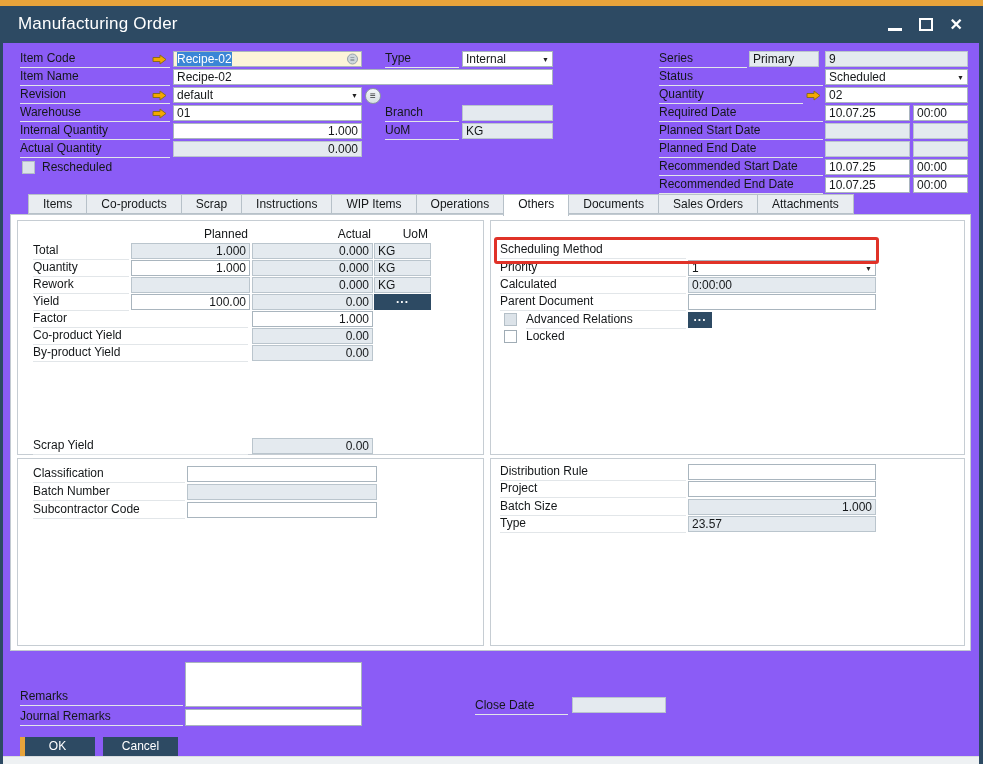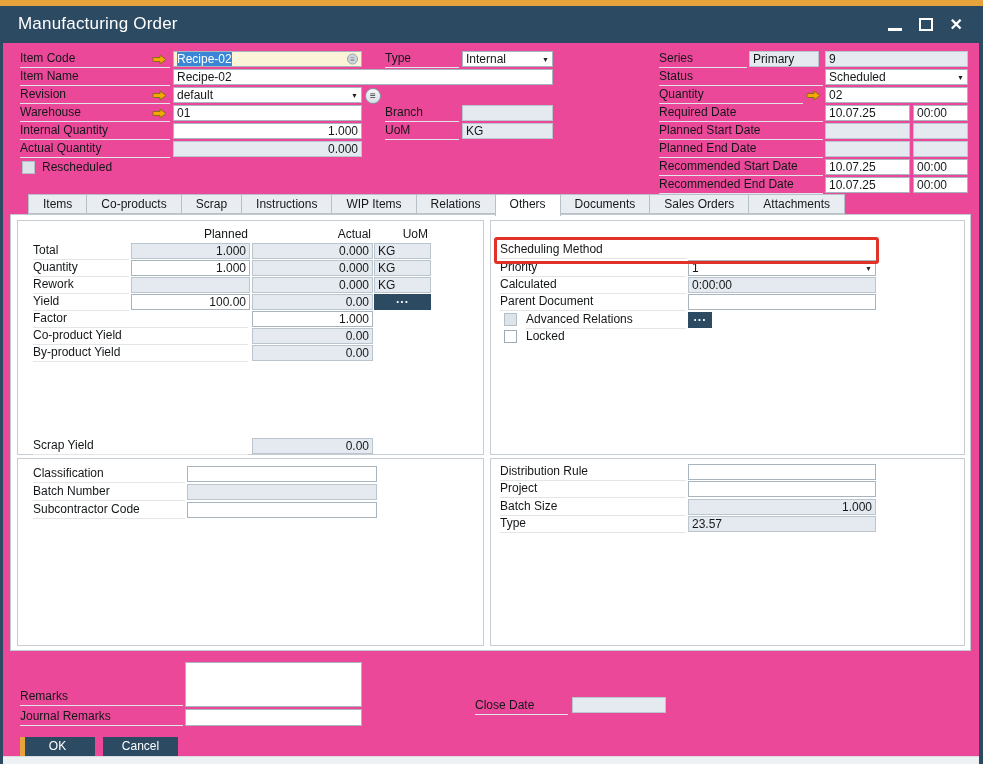--- a/index.html
+++ b/index.html
@@ -1,18 +1,18 @@
 <!DOCTYPE html>
 <html><head>
 <meta charset="utf-8">
 <style>
   * { margin:0; padding:0; box-sizing:border-box; }
   html,body { background:#ffffff; }
   body { font-family:"Liberation Sans", sans-serif; font-size:12px; color:#15181a; }
-  .window { position:relative; width:983px; height:764px; background:#ec4899; overflow:hidden; }
+  .window { position:relative; width:983px; height:764px; background:#8b5cf6; overflow:hidden; }
 
   
   .goldbar   { position:absolute; left:0; top:0; width:100%; height:6px; background:#e7a33b; z-index:6; }
   .titlebar  { position:absolute; left:0; top:6px; width:100%; height:37px; background:#2d4a63; z-index:5; }
   .title     { position:absolute; left:18px; top:8px; color:#fff; font-size:17px; letter-spacing:.2px; }
   .side-l    { position:absolute; left:0; top:43px; bottom:0; width:3px; background:#2d4a63; }
   .side-r    { position:absolute; right:0; top:43px; bottom:0; width:4px; background:#2d4a63; }
   .bottomstrip { position:absolute; left:3px; right:4px; bottom:0; height:8px; background:#eef1f3; border-top:1px solid #d9dde0; }
   .win-controls { position:absolute; right:20px; top:6px; height:37px; display:flex; align-items:center; gap:17px; z-index:7; }
   .wc { cursor:pointer; display:flex; align-items:center; justify-content:center; }
@@ -159,21 +159,21 @@
   <div class="lb" style="left:659px;top:177px;width:164px">Recommended End Date</div>
   <div class="f" style="left:825px;top:177px;width:85px">10.07.25</div>
   <div class="f" style="left:913px;top:177px;width:55px">00:00</div>
 
   <div class="tabstrip">
       <div class="tab">Items</div>
       <div class="tab">Co-products</div>
       <div class="tab">Scrap</div>
       <div class="tab">Instructions</div>
       <div class="tab">WIP Items</div>
-      <div class="tab">Relations</div>
+      <div class="tab">Operations</div>
       <div class="tab active">Others</div>
       <div class="tab">Documents</div>
       <div class="tab">Sales Orders</div>
       <div class="tab">Attachments</div>
     </div>
   <div class="tabpanel"></div>
 
   <div class="gbox" style="left:17px;top:220px;width:467px;height:235px"></div>
   <div class="colh" style="left:131px;top:227px;width:117px;text-align:right">Planned</div>
   <div class="colh" style="left:252px;top:227px;width:119px;text-align:right">Actual</div>

